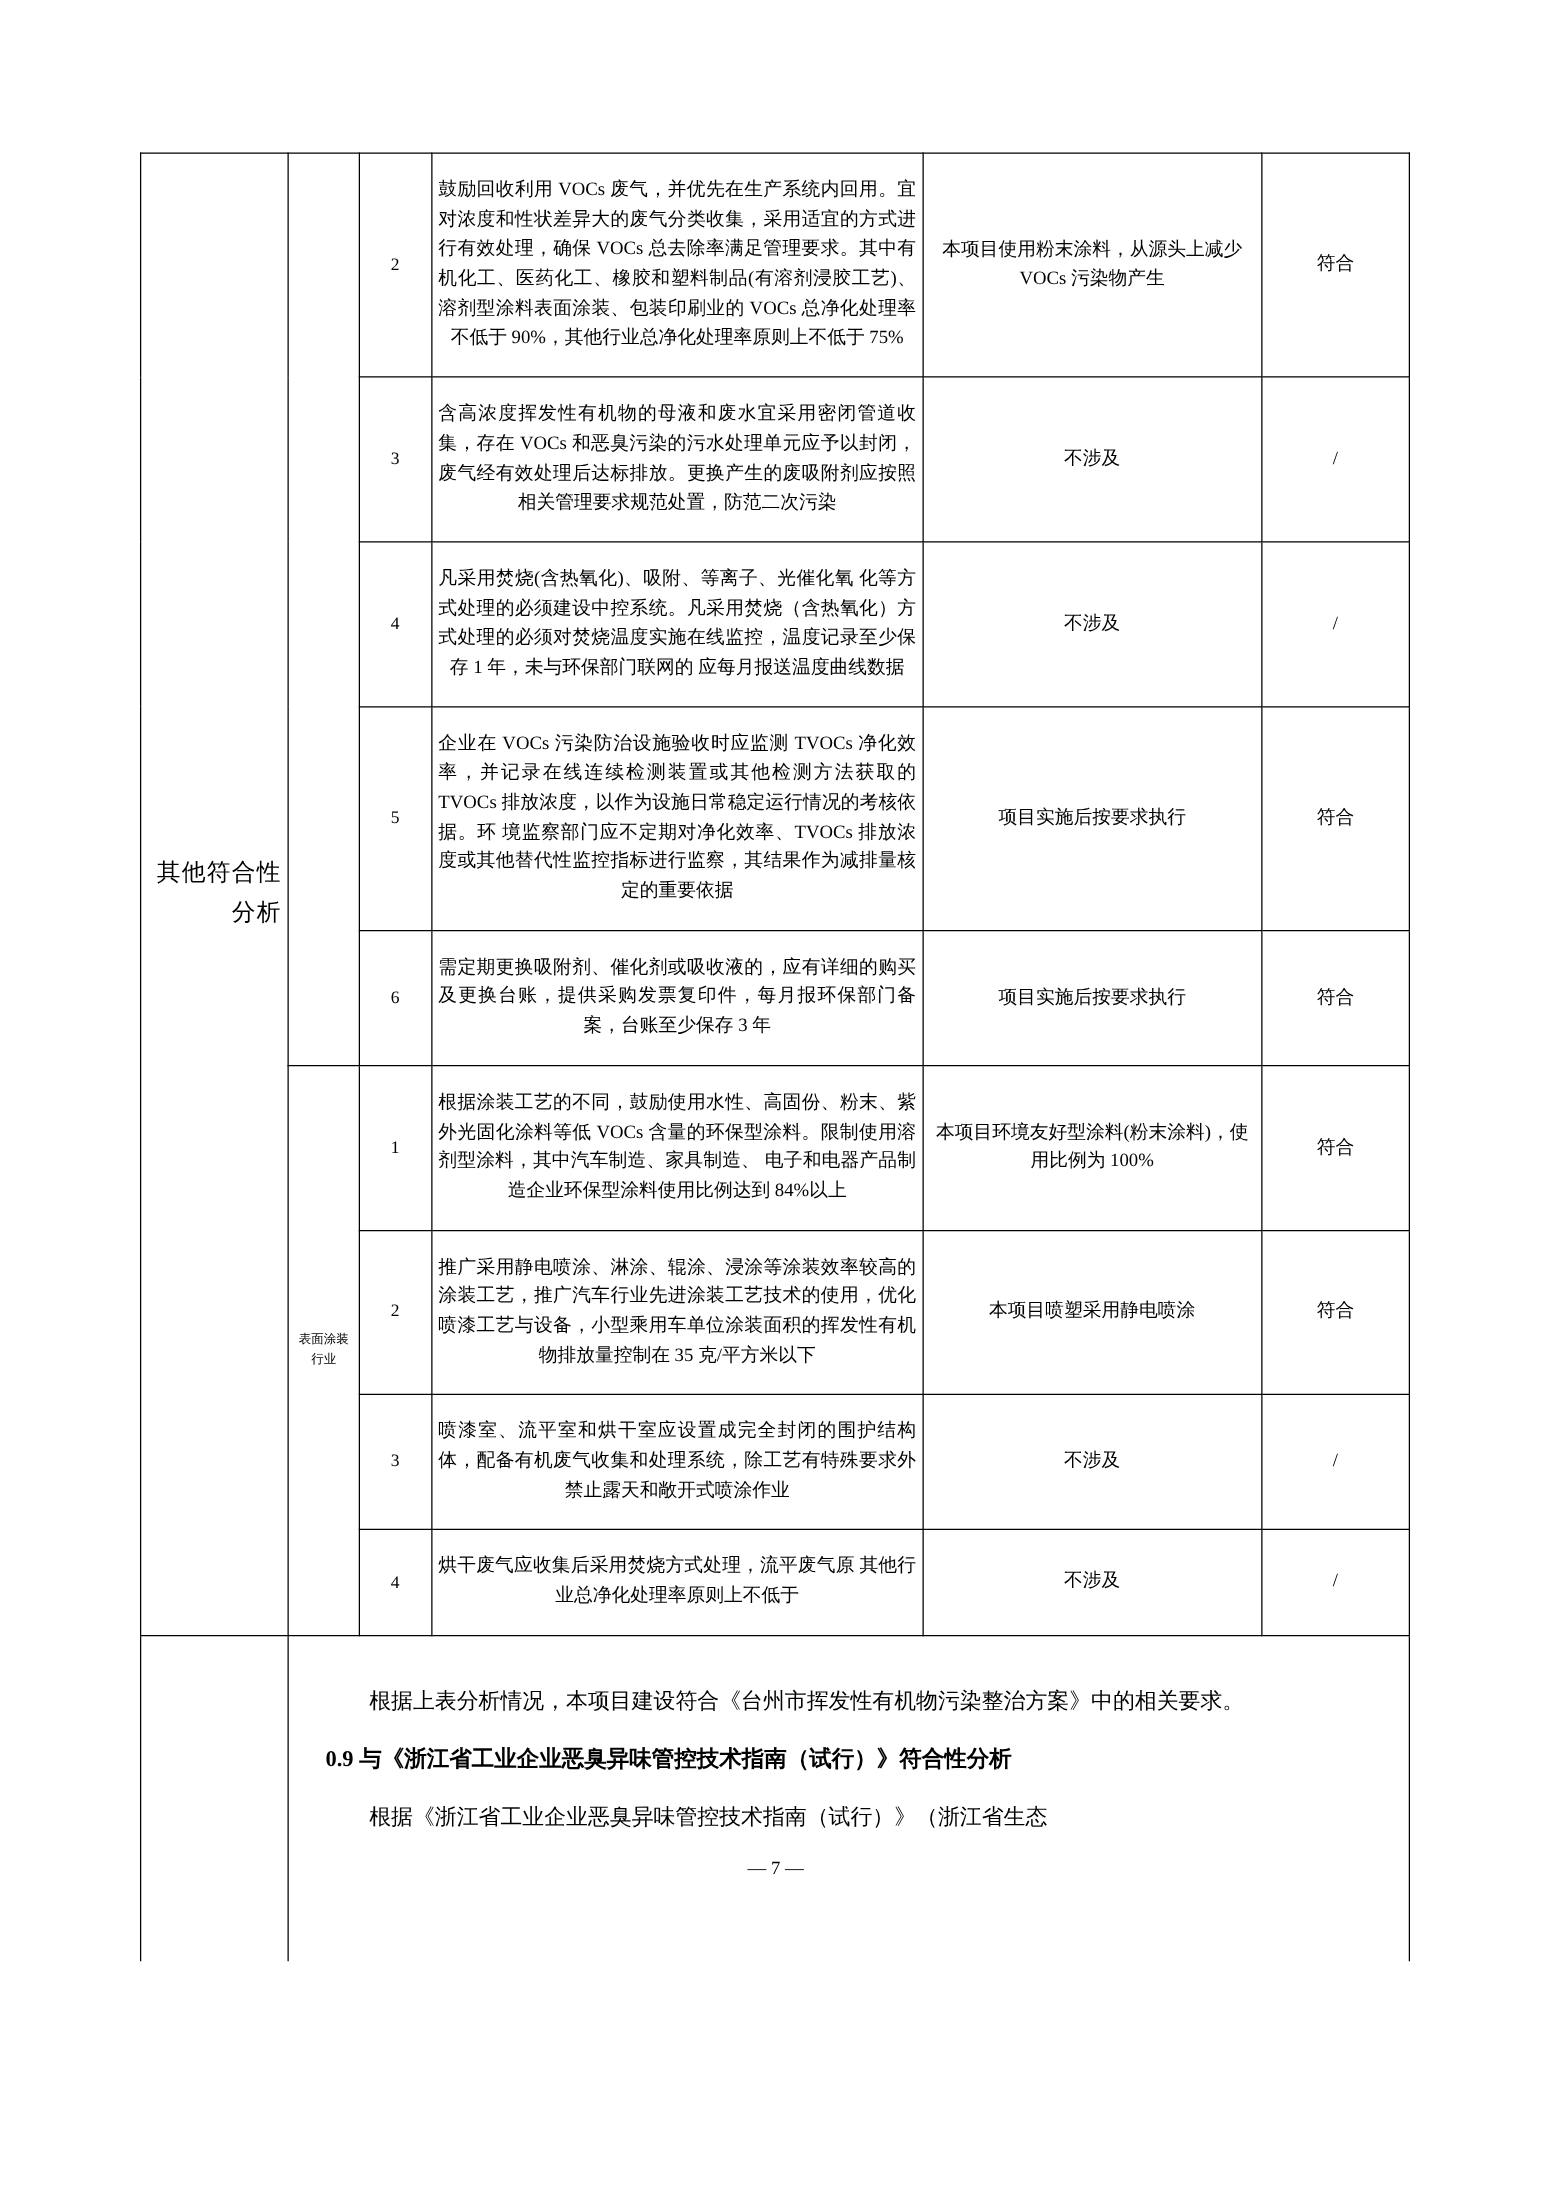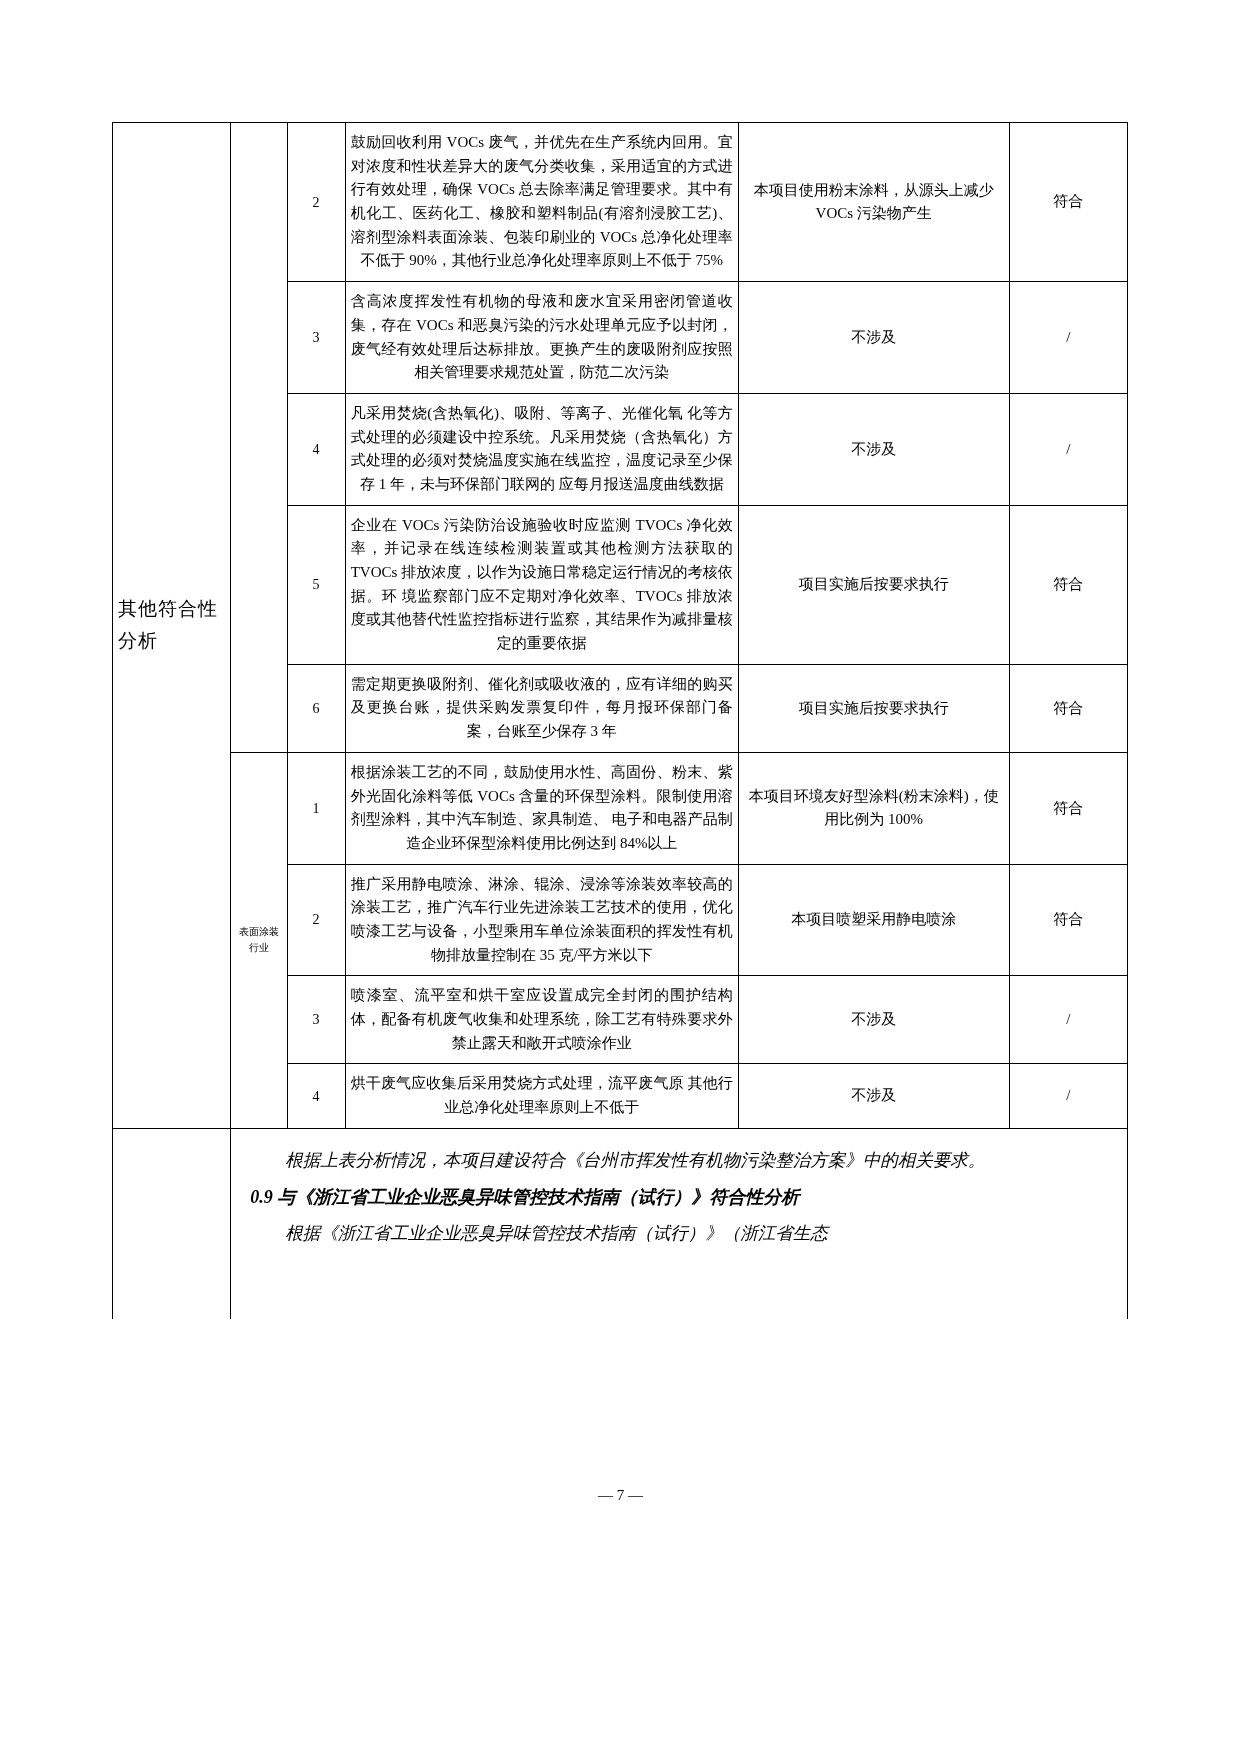--- a/index.html
+++ b/index.html
@@ -23,32 +23,32 @@
   table.main {
     border-collapse: collapse;
     table-layout: fixed;
     width: 100%;
     font-size: 14.5px;
     line-height: 1.5;
   }
   table.main td {
     border: 1px solid #000;
     vertical-align: middle;
-    padding: 8px 5px;
+    padding: 18px 5px;
     box-sizing: border-box;
   }
   .col-a { width: 118px; }
   .col-b { width: 56px; }
   .col-c { width: 58px; }
   .col-d { width: 392px; }
   .col-e { width: 270px; }
   .col-f { width: 118px; }
 
   .cat-label {
-    text-align: left;
+    text-align: right;
     font-size: 19px;
     letter-spacing: 1px;
     line-height: 1.7;
   }
   .subcat-label {
     text-align: center;
     font-size: 10px;
     line-height: 1.6;
   }
   .num {
@@ -67,23 +67,22 @@
     line-height: 1.55;
   }
   
   .below {
     font-size: 17.5px;
     line-height: 2.05;
     padding: 6px 14px 0 14px;
     box-sizing: border-box;
   }
   .below p {
-    margin: 0;
+    margin: 10px;
     text-align: justify;
-    font-style: italic;
   }
   .indent { text-indent: 2em; }
   .heading {
     font-weight: bold;
     font-size: 18px;
     margin-top: 6px;
   }
   .footer {
     position: absolute;
     top: 1487px;

